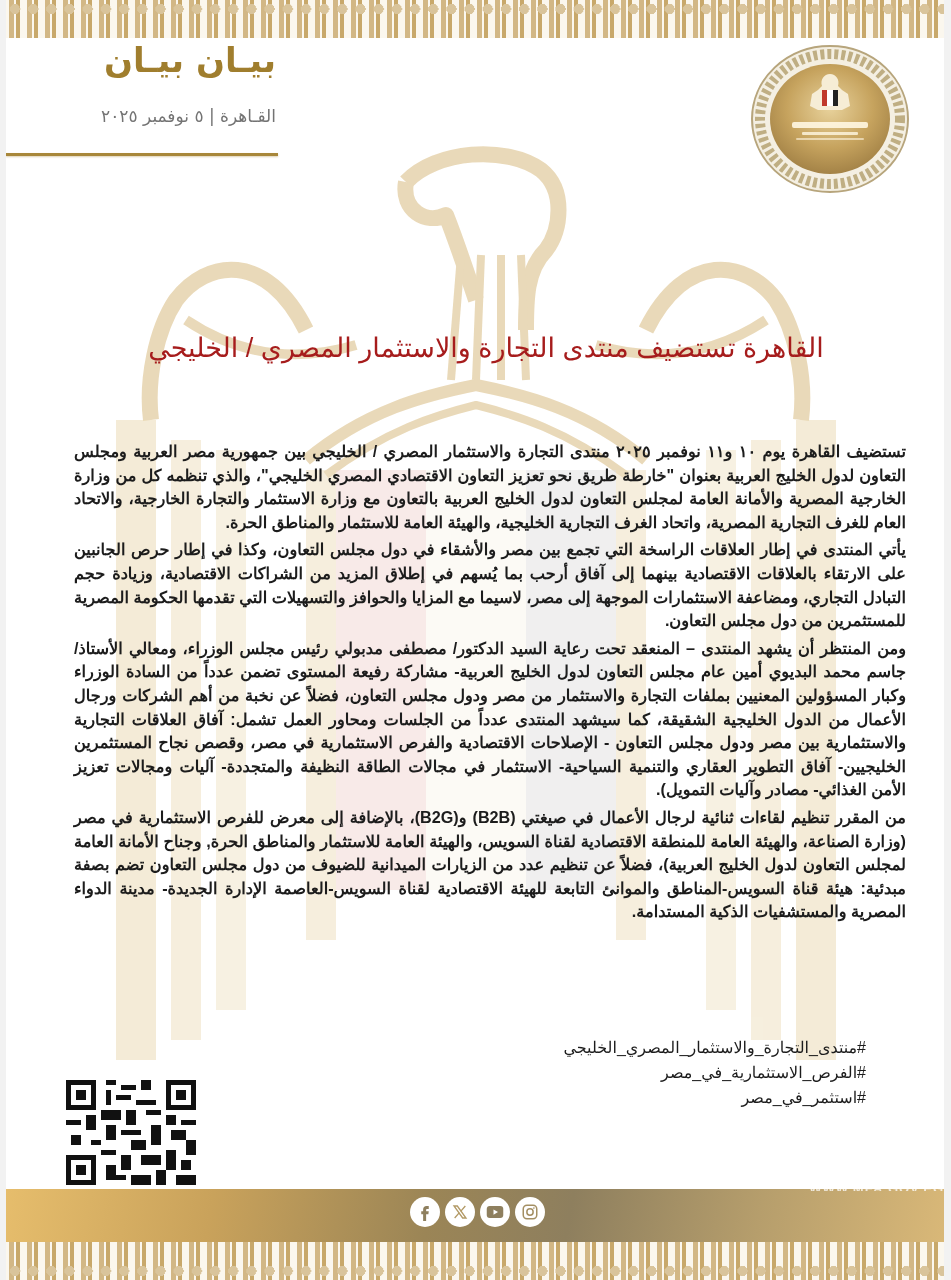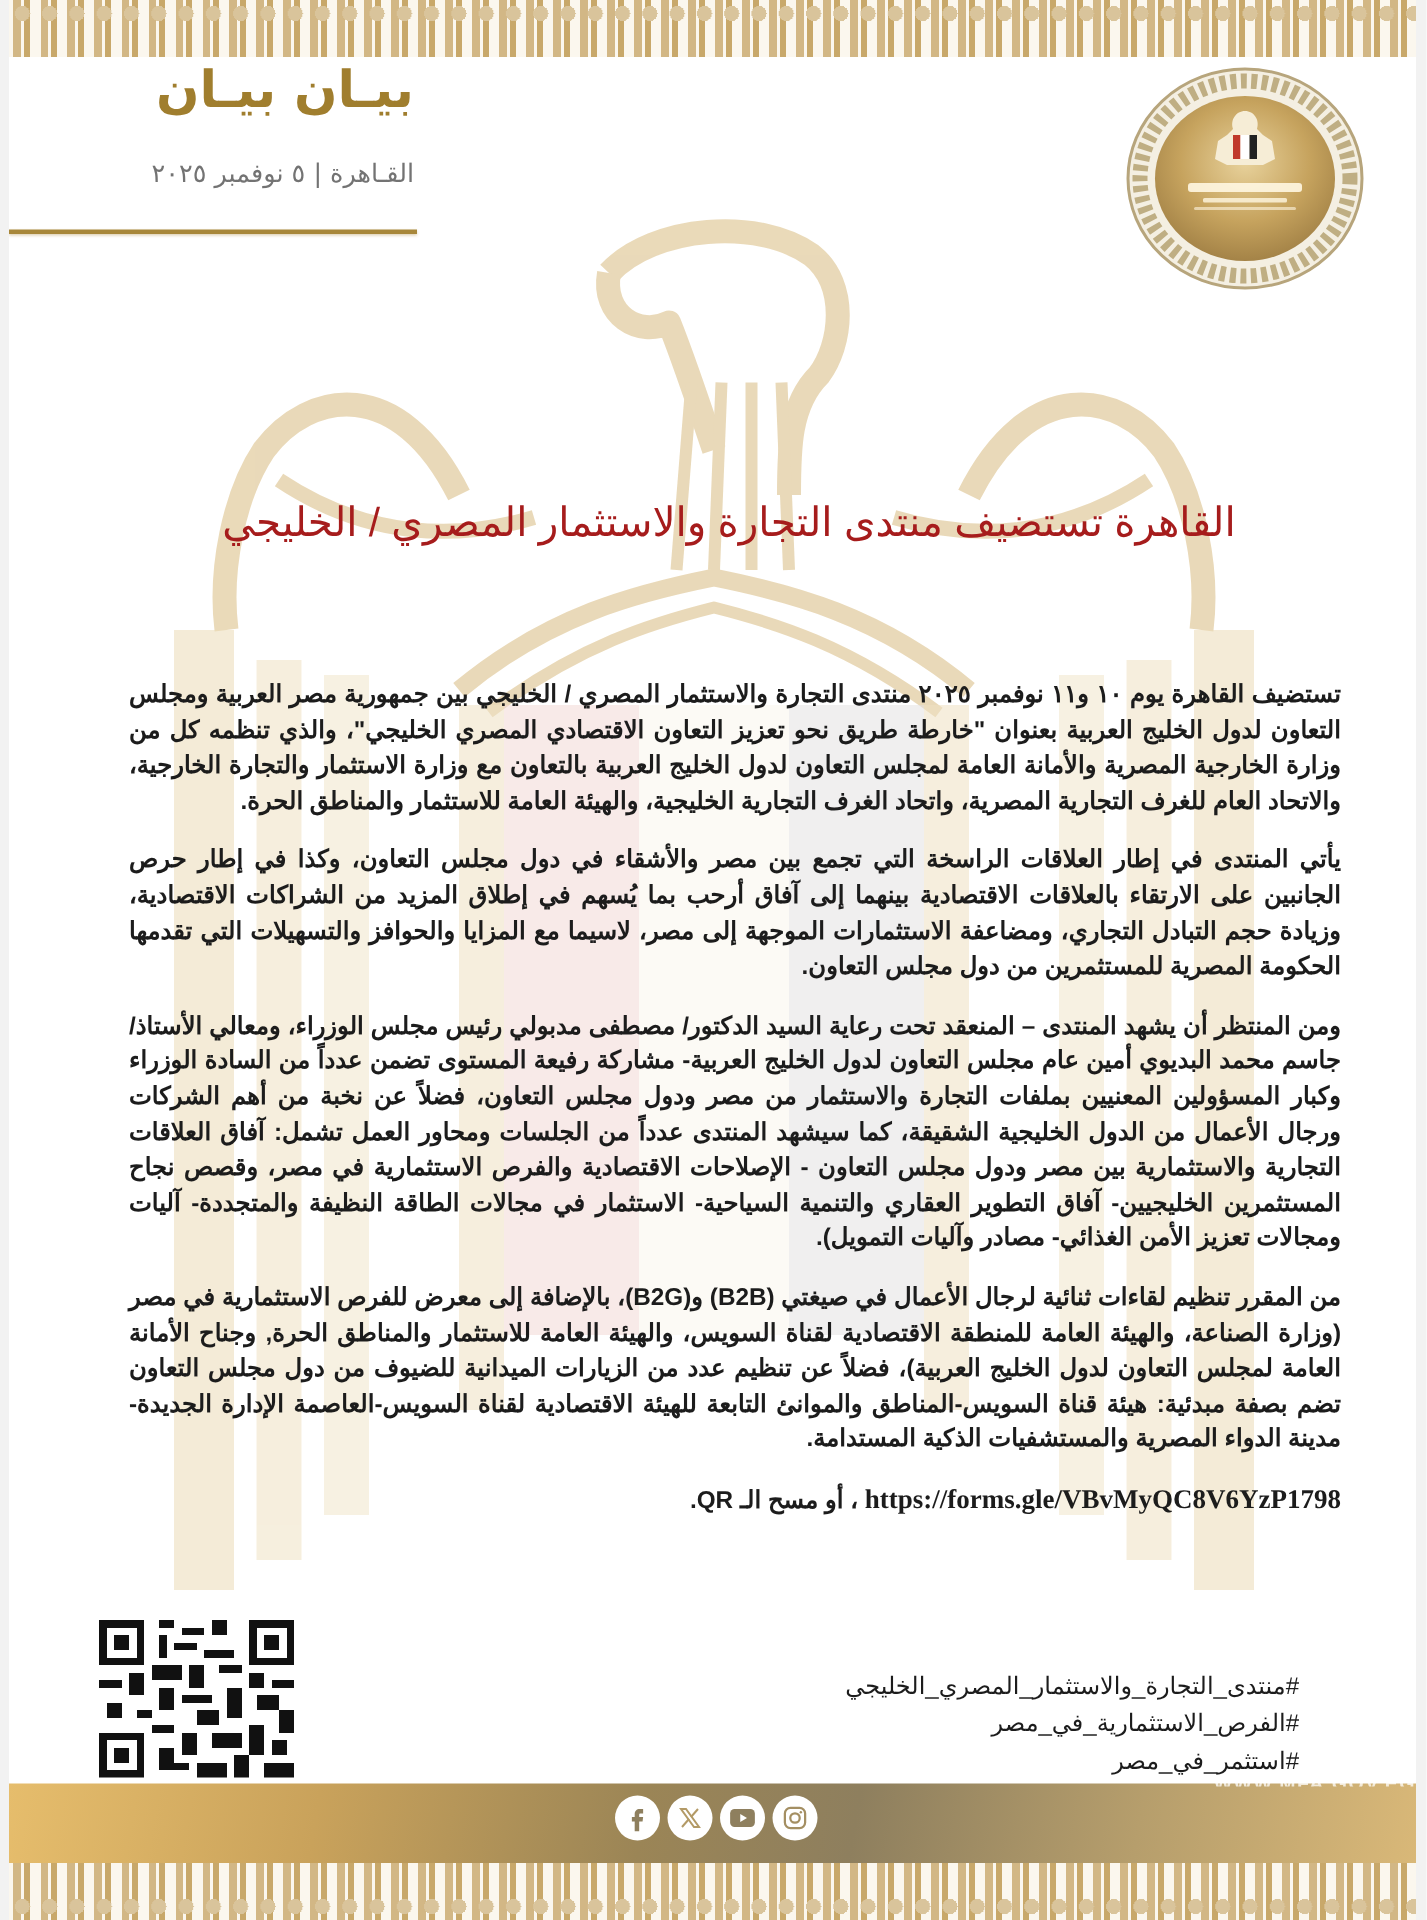--- a/index.html
+++ b/index.html
@@ -52,25 +52,25 @@
     text-align: center; direction: rtl;
     font-family: Liberation Sans, sans-serif; font-size: 27px; color: #a61c1c;
   }
 
   .body-text {
     position: absolute; left: 64px; top: 436px; width: 840px;
     direction: rtl; text-align: justify; text-align-last: right;
     font-family: "Liberation Sans", sans-serif; font-weight: bold;
     font-size: 16.2px; line-height: 23.6px; color: #1c1c1c;
   }
-  .body-text p { margin: 16px; }
+  .body-text p { margin: 4px; }
   .link-line { direction: rtl; text-align: right; }
   .link-url { font-family: "Liberation Serif", serif; font-size: 18px; font-weight: bold; }
   .hashtags {
-    position: absolute; left: 560px; top: 1112px; width: 300px;
+    position: absolute; left: 560px; top: 1035px; width: 300px;
     direction: rtl; text-align: right;
     font-family: "Liberation Sans", sans-serif; font-size: 16px; line-height: 25px; color: #1c1c1c;
   }
   .hashtags div { margin: 0; }
 
   .qr { position: absolute; left: 60px; top: 1080px; width: 130px; height: 105px; }
 
   .footer-band {
     position: absolute; left: 0; top: 1189px; width: 938px; height: 56px;
     background: linear-gradient(100deg, #e6bd6c 0%, #c9a25b 22%, #9b8556 45%, #8e7f5e 60%, #b69e6c 80%, #d9b878 100%);
@@ -159,24 +159,20 @@
     <rect x="46" y="94" width="68" height="2" rx="1" fill="#fff7e2" opacity="0.6"></rect>
   </svg>
 
   <div class="doc-title">القاهرة تستضيف منتدى التجارة والاستثمار المصري / الخليجي</div>
 
   <div class="body-text">
     <p>تستضيف القاهرة يوم ١٠ و١١ نوفمبر ٢٠٢٥ منتدى التجارة والاستثمار المصري / الخليجي بين جمهورية مصر العربية ومجلس التعاون لدول الخليج العربية بعنوان "خارطة طريق نحو تعزيز التعاون الاقتصادي المصري الخليجي"، والذي تنظمه كل من وزارة الخارجية المصرية والأمانة العامة لمجلس التعاون لدول الخليج العربية بالتعاون مع وزارة الاستثمار والتجارة الخارجية، والاتحاد العام للغرف التجارية المصرية، واتحاد الغرف التجارية الخليجية، والهيئة العامة للاستثمار والمناطق الحرة.</p>
     <p>يأتي المنتدى في إطار العلاقات الراسخة التي تجمع بين مصر والأشقاء في دول مجلس التعاون، وكذا في إطار حرص الجانبين على الارتقاء بالعلاقات الاقتصادية بينهما إلى آفاق أرحب بما يُسهم في إطلاق المزيد من الشراكات الاقتصادية، وزيادة حجم التبادل التجاري، ومضاعفة الاستثمارات الموجهة إلى مصر، لاسيما مع المزايا والحوافز والتسهيلات التي تقدمها الحكومة المصرية للمستثمرين من دول مجلس التعاون.</p>
     <p>ومن المنتظر أن يشهد المنتدى – المنعقد تحت رعاية السيد الدكتور/ مصطفى مدبولي رئيس مجلس الوزراء، ومعالي الأستاذ/ جاسم محمد البديوي أمين عام مجلس التعاون لدول الخليج العربية- مشاركة رفيعة المستوى تضمن عدداً من السادة الوزراء وكبار المسؤولين المعنيين بملفات التجارة والاستثمار من مصر ودول مجلس التعاون، فضلاً عن نخبة من أهم الشركات ورجال الأعمال من الدول الخليجية الشقيقة، كما سيشهد المنتدى عدداً من الجلسات ومحاور العمل تشمل: آفاق العلاقات التجارية والاستثمارية بين مصر ودول مجلس التعاون - الإصلاحات الاقتصادية والفرص الاستثمارية في مصر، وقصص نجاح المستثمرين الخليجيين- آفاق التطوير العقاري والتنمية السياحية- الاستثمار في مجالات الطاقة النظيفة والمتجددة- آليات ومجالات تعزيز الأمن الغذائي- مصادر وآليات التمويل).</p>
     <p>من المقرر تنظيم لقاءات ثنائية لرجال الأعمال في صيغتي (B2B) و(B2G)، بالإضافة إلى معرض للفرص الاستثمارية في مصر (وزارة الصناعة، والهيئة العامة للمنطقة الاقتصادية لقناة السويس، والهيئة العامة للاستثمار والمناطق الحرة, وجناح الأمانة العامة لمجلس التعاون لدول الخليج العربية)، فضلاً عن تنظيم عدد من الزيارات الميدانية للضيوف من دول مجلس التعاون تضم بصفة مبدئية: هيئة قناة السويس-المناطق والموانئ التابعة للهيئة الاقتصادية لقناة السويس-العاصمة الإدارة الجديدة- مدينة الدواء المصرية والمستشفيات الذكية المستدامة.</p>
-    <p class="link-line">
-      <span class="link-url" dir="ltr">https://forms.gle/VBvMyQC8V6YzP1798</span>
-      <span>، أو مسح الـ QR.</span>
-    </p>
   </div>
 
   <div class="hashtags">
     <div>#منتدى_التجارة_والاستثمار_المصري_الخليجي</div>
     <div>#الفرص_الاستثمارية_في_مصر</div>
     <div>#استثمر_في_مصر</div>
   </div>
 
   <svg class="qr" viewBox="0 0 26 21" shape-rendering="crispEdges" xmlns="http://www.w3.org/2000/svg">
     <rect width="26" height="21" fill="#fff"></rect>

